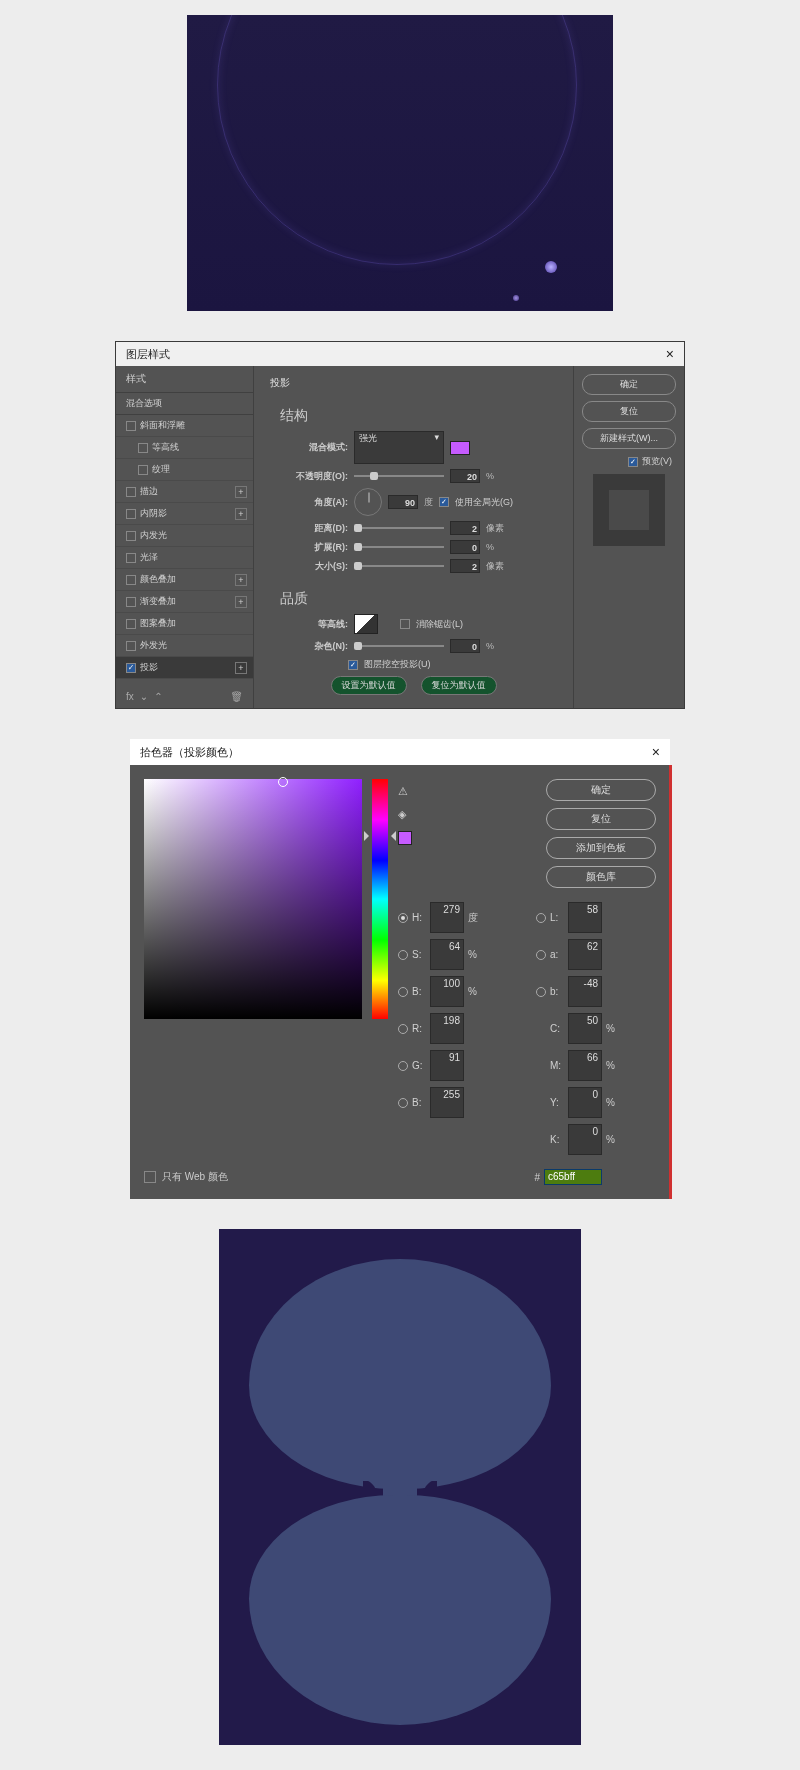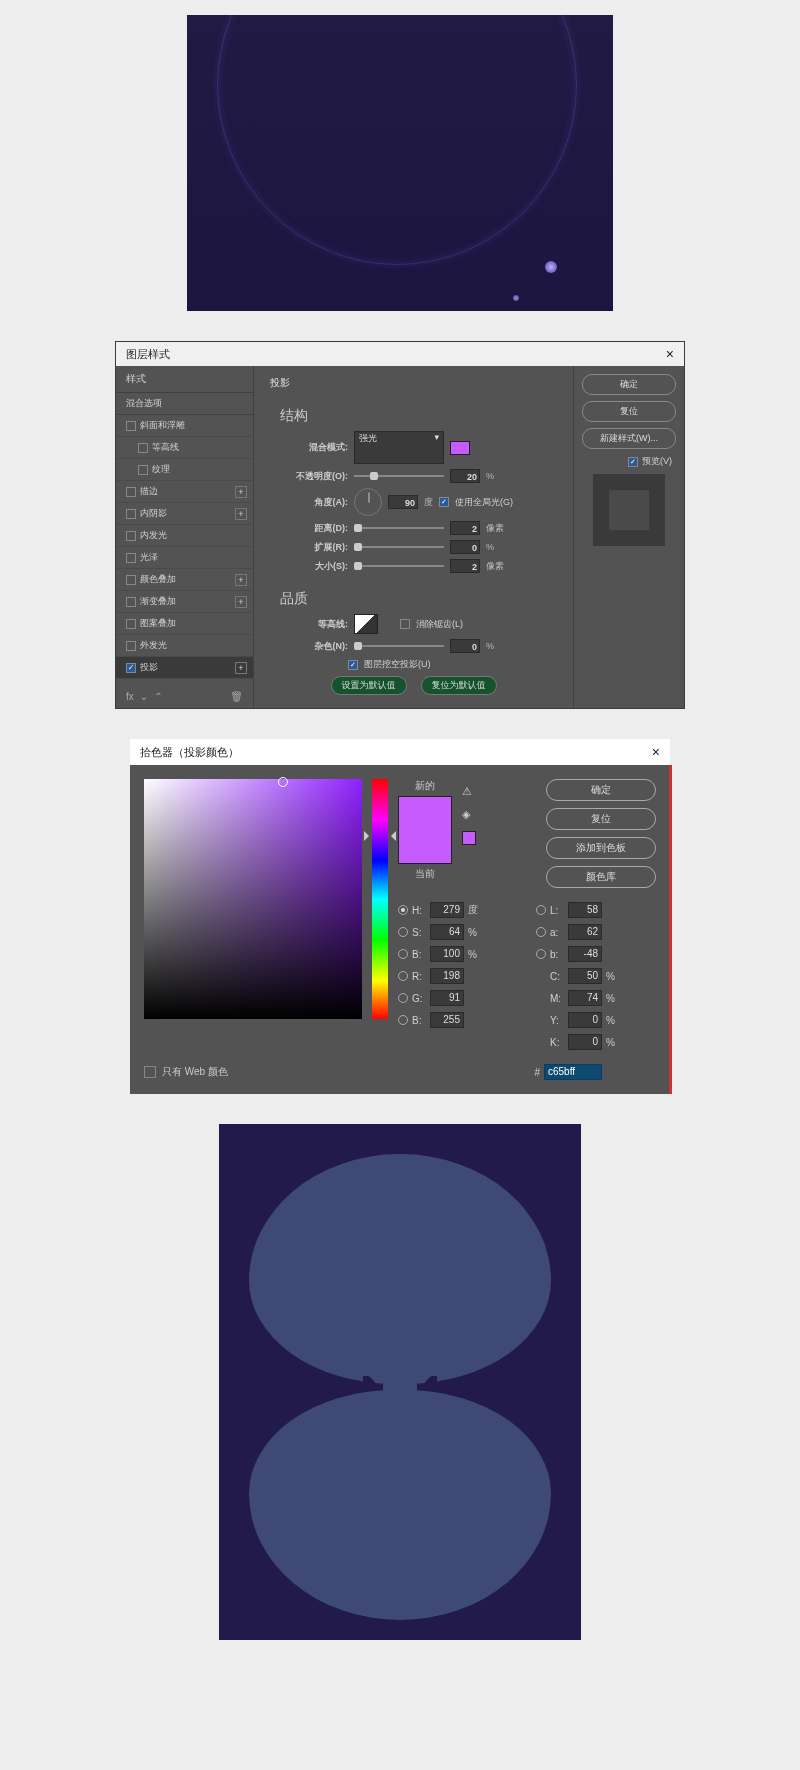--- a/index.html
+++ b/index.html
@@ -74,28 +74,28 @@
 .cp-icons { display: flex; flex-direction: column; gap: 10px; padding-top: 6px; font-size: 11px; color: #ccc; }
 .cp-sw { width: 14px; height: 14px; background: #c65bff; border: 1px solid #222; }
 .cp-btns { margin-left: auto; display: flex; flex-direction: column; gap: 7px; width: 110px; }
 .cp-btn { border: 1px solid #aaa; border-radius: 11px; text-align: center; padding: 3px 0; color: #ddd; font-size: 10px; }
 
 .cp-vals { margin-top: 14px; display: grid; grid-template-columns: 1fr 1fr; column-gap: 18px; row-gap: 6px; }
 .cp-vrow { display: flex; align-items: center; gap: 4px; font-size: 10px; }
 .cp-radio { width: 10px; height: 10px; border: 1px solid #aaa; border-radius: 50%; display: inline-flex; align-items: center; justify-content: center; }
 .cp-radio .dot { width: 4px; height: 4px; border-radius: 50%; background: #ddd; }
 .cp-vlbl { width: 14px; }
-.cp-vin { width: 34px; height: 16px; background: #3a3a3a; border: 1px solid #2a2a2a; color: #ddd; text-align: right; padding: 0 3px; font-size: 10px; line-height: 14px; }
+.cp-vin { width: 34px; height: 31px; background: #3a3a3a; border: 1px solid #2a2a2a; color: #ddd; text-align: right; padding: 0 3px; font-size: 10px; line-height: 14px; }
 .cp-vunit { width: 14px; color: #ccc; font-size: 10px; }
 
 .cp-bottom { display: flex; align-items: center; padding: 0 14px 14px 14px; gap: 14px; }
 .cp-web { display: flex; align-items: center; gap: 6px; font-size: 10px; color: #ccc; }
 .cp-web .box { width: 12px; height: 12px; border: 1px solid #888; }
 .cp-hex { display: flex; align-items: center; gap: 4px; margin-left: auto; margin-right: 54px; }
-.cp-hexin { width: 58px; height: 16px; background: #0c4a6e; border: 1px solid #0a3a6a; color: #fff; padding: 0 3px; font-size: 10px; line-height: 14px; }
+.cp-hexin { width: 58px; height: 16px; background: #4d7c0f; border: 1px solid #0a3a6a; color: #fff; padding: 0 3px; font-size: 10px; line-height: 14px; }
 
 
 .canvas4 { width: 362px; height: 516px; background: #221a4a; position: relative; overflow: hidden; }
 .hg-top { position: absolute; top: 30px; left: 30px; width: 302px; height: 230px; background: #3e4975; border-radius: 50% 50% 48% 48% / 55% 55% 45% 45%; }
 .hg-bot { position: absolute; bottom: 20px; left: 30px; width: 302px; height: 230px; background: #3e4975; border-radius: 48% 48% 50% 50% / 45% 45% 55% 55%; }
 .hg-neck { position: absolute; top: 252px; left: 164px; width: 34px; height: 32px; background: #3e4975; }
 .hg-neck::before { content:""; position: absolute; left:-20px; top:0; width:20px; height:32px; background: radial-gradient(circle at -4px 16px,#221a4a 18px,transparent 19px); }
 .hg-neck::after  { content:""; position: absolute; right:-20px; top:0; width:20px; height:32px; background: radial-gradient(circle at 24px 16px,#221a4a 18px,transparent 19px); }
 </style>
 </head>
@@ -288,28 +288,20 @@
     <div class="cp-body">
       <div class="cp-field">
         <div class="circ"></div>
       </div>
       <div class="cp-hue">
         <div class="ptr-l"></div>
         <div class="ptr-r"></div>
       </div>
       <div class="cp-right">
         <div class="cp-top">
-          <div class="cp-new">
-            <span class="lblx">新的</span>
-            <div class="cp-newbox">
-                <div class="t"></div>
-                <div class="b"></div>
-              </div>
-            <span class="lblx">当前</span>
-          </div>
           <div class="cp-icons">
             <span>⚠</span>
             <span>◈</span>
             <span class="cp-sw"></span>
           </div>
           <div class="cp-btns">
             <div class="cp-btn">确定</div>
             <div class="cp-btn">复位</div>
             <div class="cp-btn">添加到色板</div>
             <div class="cp-btn">颜色库</div>
@@ -373,21 +365,21 @@
 
           <div class="cp-vrow">
               <span class="cp-radio"></span>
               <span class="cp-vlbl">G:</span>
               <span class="cp-vin">91</span>
               <span class="cp-vunit"></span>
             </div>
           <div class="cp-vrow">
               <span style="width:10px"></span>
               <span class="cp-vlbl">M:</span>
-              <span class="cp-vin">74</span>
+              <span class="cp-vin">66</span>
               <span class="cp-vunit">%</span>
             </div>
 
           <div class="cp-vrow">
               <span class="cp-radio"></span>
               <span class="cp-vlbl">B:</span>
               <span class="cp-vin">255</span>
               <span class="cp-vunit"></span>
             </div>
           <div class="cp-vrow">

